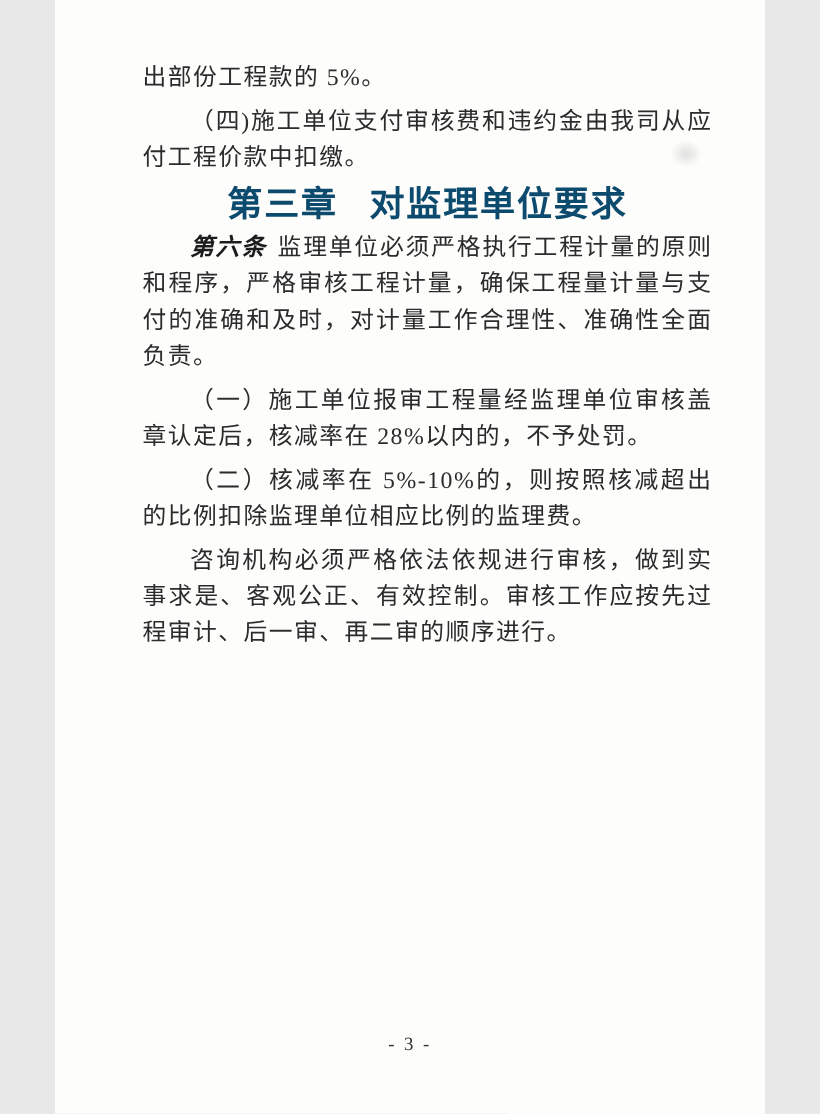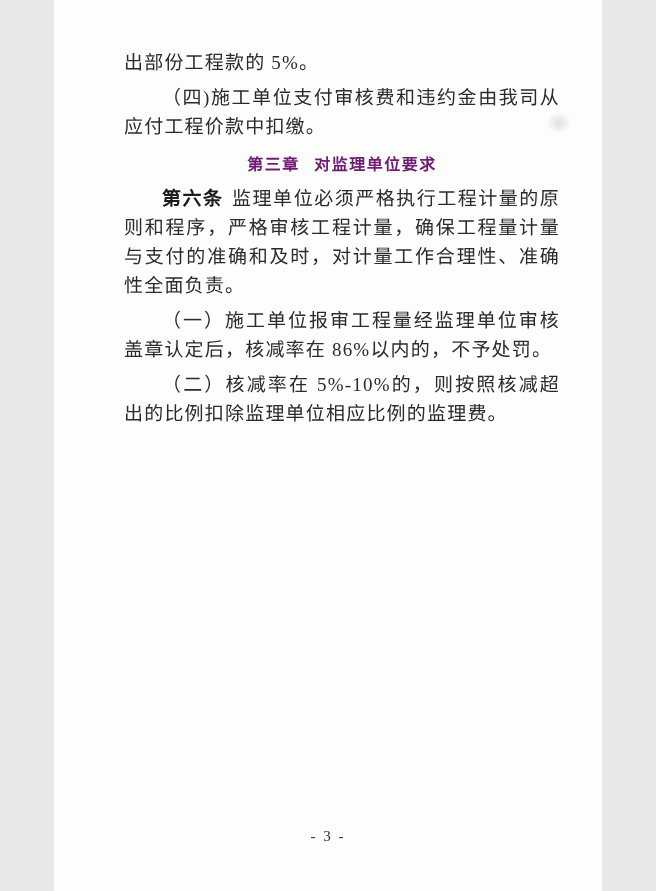--- a/index.html
+++ b/index.html
@@ -9,20 +9,21 @@
   }
   .page {
     position: relative;
     width: 548px;
     height: 891px;
     margin: 0 auto;
     background: #fdfdfc;
     overflow: hidden;
     font-family: "Liberation Serif", "DejaVu Serif", serif;
     color: #2b2b2b;
+    padding-left: 20px;
   }
   
   .scan-smudge {
     position: absolute;
     left: 492px;
     top: 112px;
     width: 26px;
     height: 22px;
     background: radial-gradient(closest-side, rgba(150,150,150,0.28), rgba(150,150,150,0));
     pointer-events: none;
@@ -40,27 +41,28 @@
     letter-spacing: 1.2px;
     text-align: justify;
   }
   .para.indent {
     text-indent: 2em;
   }
   .article-label {
     font-weight: bold;
     color: #1c1c1c;
     margin-right: 0.45em;
+    font-style: italic;
   }
   .chapter-heading {
     margin: 9px 0 5px 0;
-    font-size: 16px;
+    font-size: 28px;
     line-height: 29px;
     font-weight: bold;
-    color: #701a75;
+    color: #0c4a6e;
     text-align: center;
     letter-spacing: 1.5px;
   }
   .chapter-heading .chapter-label {
     margin-right: 0.9em;
   }
   .page-number {
     position: absolute;
     bottom: 46px;
     left: 0;
@@ -84,26 +86,27 @@
     <p class="para indent">（四)施工单位支付审核费和违约金由我司从应付工程价款中扣缴。</p>
 
     <h2 class="chapter-heading">
       <span class="chapter-label">第三章</span><span>对监理单位要求</span>
     </h2>
 
     <p class="para indent">
       <span class="article-label">第六条</span><span>监理单位必须严格执行工程计量的原则和程序，严格审核工程计量，确保工程量计量与支付的准确和及时，对计量工作合理性、准确性全面负责。</span>
     </p>
 
-    <p class="para indent">（一）施工单位报审工程量经监理单位审核盖章认定后，核减率在 86%以内的，不予处罚。</p>
+    <p class="para indent">（一）施工单位报审工程量经监理单位审核盖章认定后，核减率在 28%以内的，不予处罚。</p>
 
     <p class="para indent">（二）核减率在 5%-10%的，则按照核减超出的比例扣除监理单位相应比例的监理费。</p>
 
 
 
 
 
 
+    <p class="para indent">咨询机构必须严格依法依规进行审核，做到实事求是、客观公正、有效控制。审核工作应按先过程审计、后一审、再二审的顺序进行。</p>
 
   </div>
 
   <div class="page-number">- 3 -</div>
 </div>
 
 </body></html>

